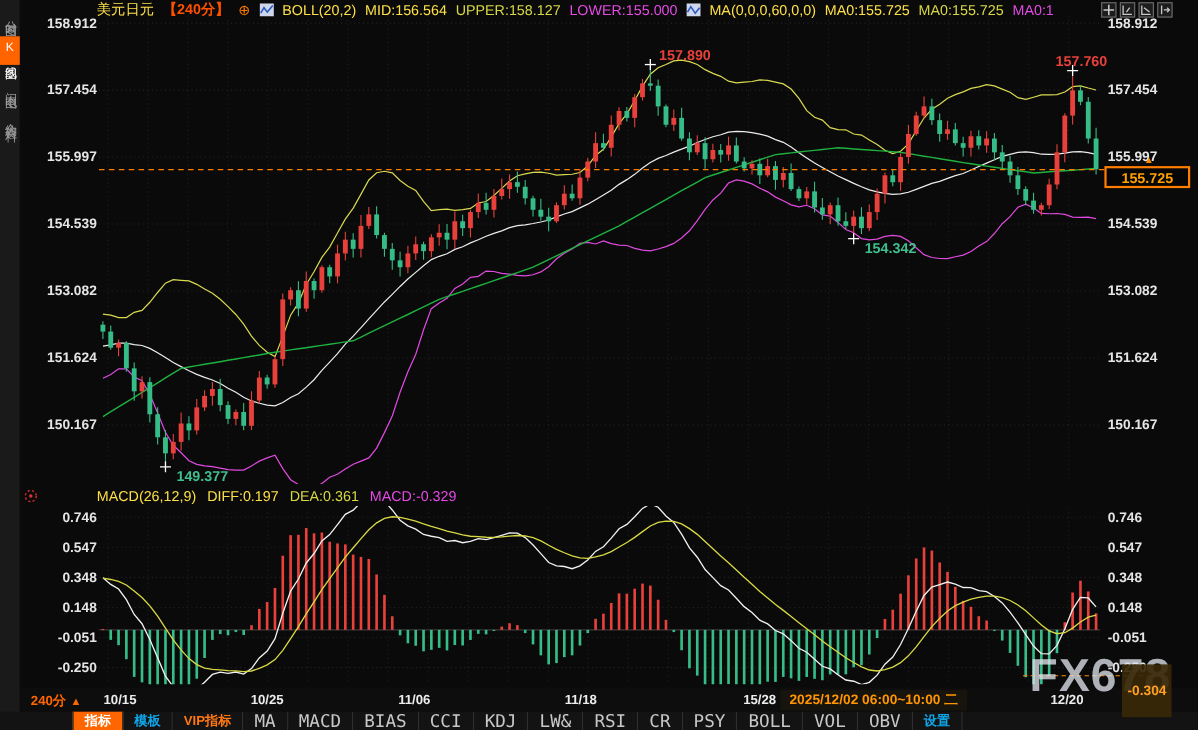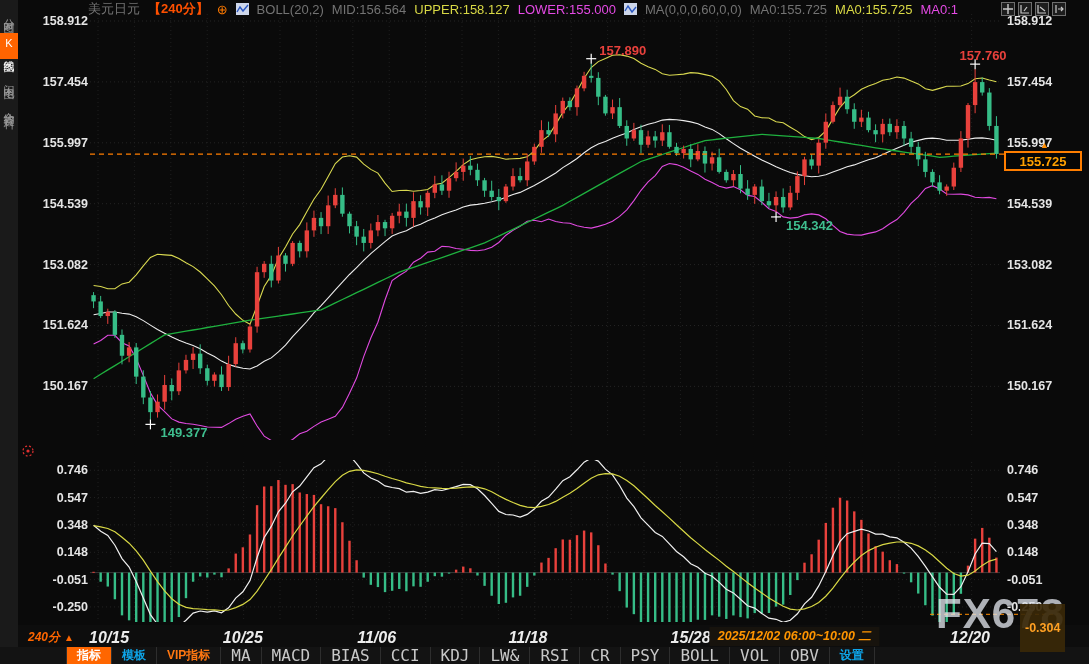--- a/index.html
+++ b/index.html
@@ -12,21 +12,21 @@
            display:flex;flex-direction:column;align-items:center;padding-top:6px;gap:13px;box-sizing:border-box;z-index:3;}
   .side-item{writing-mode:vertical-lr;text-orientation:upright;font-size:11px;color:#9a9a9a;
              letter-spacing:2px;padding:4px 0;cursor:pointer;line-height:18px;}
   .side-item.active{background:#ff6400;color:#fff;}
 
   
   .legend{position:absolute;left:88px;top:1px;height:16px;display:flex;align-items:center;gap:8px;
           font-size:13px;white-space:nowrap;z-index:4;}
   .macd-legend{position:absolute;left:88px;top:443px;height:15px;display:flex;align-items:center;gap:10px;
           font-size:13px;white-space:nowrap;z-index:4;}
-  .c-white{color:#737373}.c-orange{color:#ff5000;font-weight:bold}.c-yellow{color:#d8d845}
+  .c-white{color:#fde047}.c-orange{color:#ff5000;font-weight:bold}.c-yellow{color:#d8d845}
   .c-magenta{color:#e54ae5}.c-oicon{color:#ff7a00;font-size:13px;}
   .mini-icon{display:inline-flex;width:13px;height:12px;}
 
   
   .top-icons{position:absolute;left:1001px;top:2px;display:flex;gap:3px;z-index:4;}
   .ticon{width:14px;height:14px;background:#1d1d1d;border:1px solid #6e6e6e;box-sizing:border-box;
          display:flex;align-items:center;justify-content:center;cursor:pointer;}
 
   svg#chart{position:absolute;left:18px;top:0;width:1071px;height:625px;z-index:1;}
 
@@ -36,22 +36,22 @@
              justify-content:center;z-index:5;box-sizing:border-box;}
   .price-flag{position:absolute;left:1040px;top:140px;color:#ff8c00;font-size:9px;z-index:5;}
 
   .macd-current{position:absolute;left:1020px;top:604px;padding:16px 5px;height:16px;line-height:16px;
              background:rgba(58,40,8,0.92);color:#ffa023;font-size:12.5px;font-weight:bold;z-index:7;}
 
   .watermark{position:absolute;left:936px;top:590px;font-size:42px;font-weight:bold;color:#dde1e8;
              opacity:0.78;letter-spacing:1px;z-index:6;pointer-events:none;}
 
   
-  .xaxis{position:absolute;left:18px;top:625px;width:1071px;height:22px;background:#0d0d0d;z-index:2;font-style:italic;}
-  .x-tick{position:absolute;top:4px;transform:translateX(-50%);color:#ececec;font-size:16px;font-weight:bold;}
+  .xaxis{position:absolute;left:18px;top:625px;width:1071px;height:22px;background:#0d0d0d;z-index:2;}
+  .x-tick{position:absolute;top:4px;transform:translateX(-50%);color:#ececec;font-size:12px;font-weight:bold;}
   .x-highlight{position:absolute;top:2px;transform:translateX(-50%);background:#17130d;color:#ff9500;
                font-size:12.5px;font-weight:bold;padding:1px 8px;white-space:nowrap;}
   .period-sel{position:absolute;left:10px;top:4px;color:#ff6600;font-size:12px;font-weight:bold;cursor:pointer;}
   .period-sel .tri{font-size:10px;margin-left:4px;}
 
   
   .btoolbar{position:absolute;left:0;top:647px;width:1089px;height:17px;background:#131313;display:flex;
             align-items:stretch;padding-left:46px;box-sizing:border-box;z-index:3;}
   .bt-item{display:flex;align-items:center;padding:0 10px;font-size:12px;color:#0ea5e9;
            border-right:1px solid #2e2e2e;cursor:pointer;font-weight:bold;}
@@ -633,20 +633,26 @@
       <text x="965.1171875" y="60.13056000000063" text-anchor="middle" fill="#e8413c" font-size="13" font-weight="bold" font-family="Liberation Sans, sans-serif">157.760</text>
       <circle cx="10" cy="451" r="5" fill="none" stroke="#e03030" stroke-width="1.2" stroke-dasharray="2,2"></circle>
       <circle cx="10" cy="451" r="1.6" fill="#e03030"></circle>
     </svg>
 
   <div class="price-tag">
     <span>155.725</span>
   </div>
   <span class="price-flag">▲</span>
 
+  <div class="macd-legend">
+    <span class="c-white">MACD(26,12,9)</span>
+    <span class="c-white">DIFF:0.197</span>
+    <span class="c-yellow">DEA:0.361</span>
+    <span class="c-magenta">MACD:-0.329</span>
+  </div>
 
   <div class="macd-current">-0.304</div>
 
   <div class="watermark">FX678</div>
 
   <div class="xaxis" id="xaxis">
     <span class="period-sel"><span>240分</span><span class="tri">▲</span></span>
   <span class="x-tick" style="left: 91.11px;">10/15</span>
       <span class="x-tick" style="left: 224.88px;">10/25</span>
       <span class="x-tick" style="left: 358.65px;">11/06</span>

